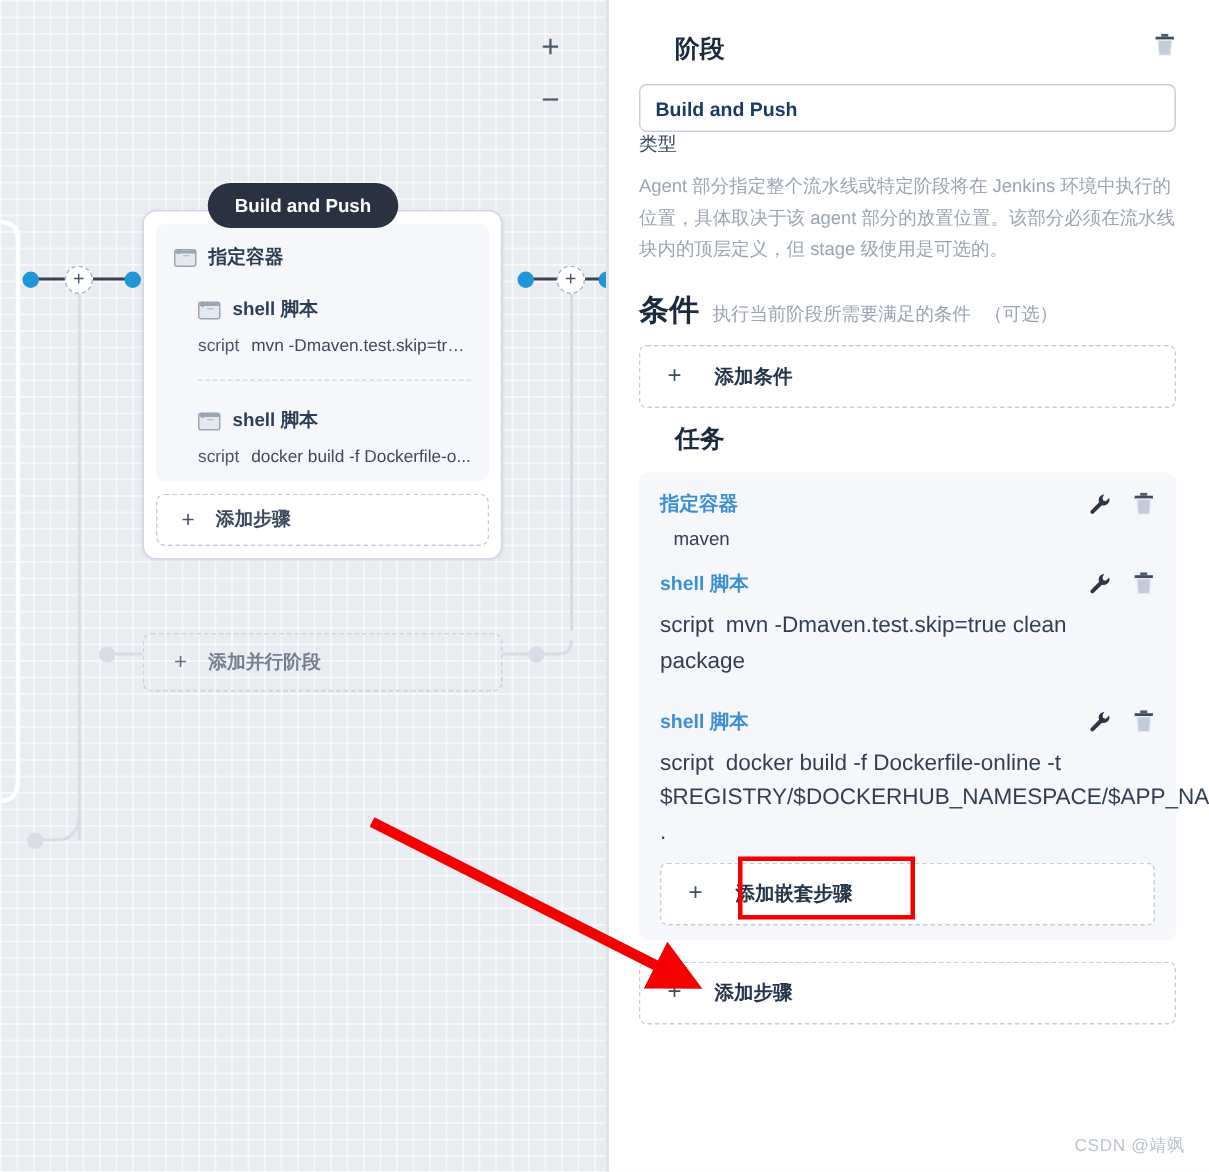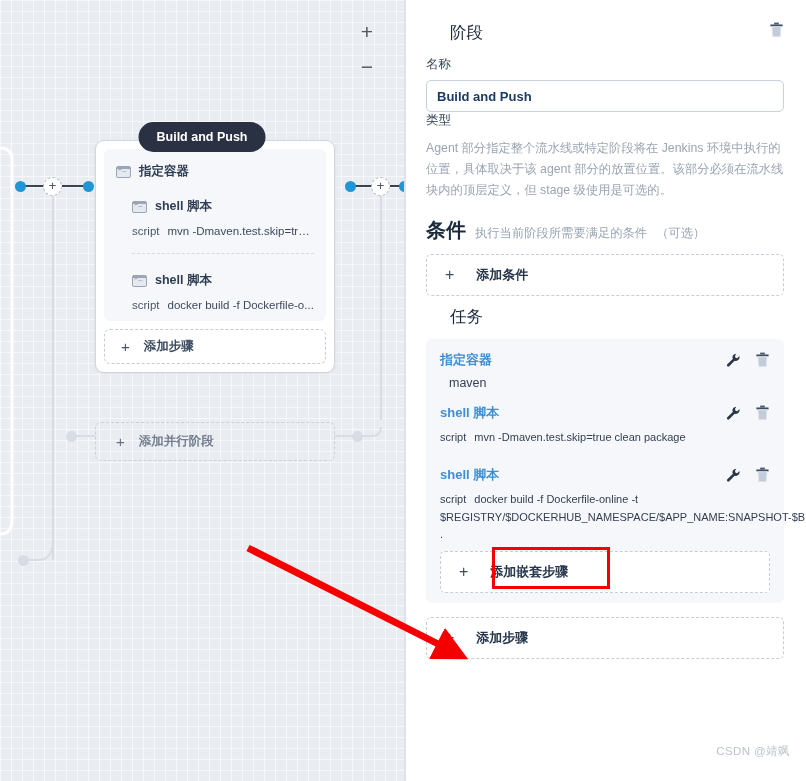--- a/index.html
+++ b/index.html
@@ -147,21 +147,21 @@
     background: #ffffff;
     padding: 22px 22px 0 22px;
     overflow: hidden;
   }
   #panel::before {
     content:""; position:absolute; left:0; top:0; bottom:0; width:2px;
     background:#dfe3e8;
   }
   .panel-h-row { display: flex; align-items: flex-start; justify-content: space-between; }
   h2.sec {
-    font-size: 16.5px; font-weight: normal; color: #1b2a3c;
+    font-size: 16.5px; font-weight: bold; color: #1b2a3c;
     margin-bottom: 12px;
     padding-left: 24px;
   }
   .field-label { font-size: 12.5px; color: #36465c; margin-bottom: 7px; }
   .text-input {
     width: 100%; height: 32px;
     border: 1px solid #c9d0da; border-radius: 5px;
     padding: 0 10px;
     font-size: 13px; font-weight: bold; color: #1c3a63;
     font-family: "Liberation Sans", sans-serif;
@@ -205,21 +205,21 @@
     border-radius: 6px;
     padding: 12px 14px 10px 14px;
   }
   .task-item + .task-item { margin-top: 14px; }
   .task-row {
     display: flex; align-items: center; justify-content: space-between;
   }
   .task-name { font-size: 13px; font-weight: bold; color: #3d8fd3; }
   .task-acts { display: flex; align-items: center; gap: 14px; }
   .task-sub { font-size: 12.5px; color: #323f52; padding-left: 9px; margin-top: 7px; }
-  .task-script { font-size: 11px; color: #323f52; margin-top: 7px; line-height: 1.55; }
+  .task-script { font-size: 15px; color: #323f52; margin-top: 7px; line-height: 1.55; }
   .task-script .k { margin-right: 8px; }
 
   .icon-wrench, .icon-trash { width: 15px; height: 16px; display: block; }
 
   .nested-wrap { position: relative; margin-top: 8px; }
   .nested-dashed {
     border: 1px dashed #c6cdd8; border-radius: 5px;
     display: flex; align-items: center; gap: 22px;
     padding: 11px 18px;
     font-size: 13px; font-weight: bold; color: #25354a;
@@ -227,21 +227,21 @@
   }
   .nested-dashed .plus { font-size: 16px; font-weight: 400; color: #3d4c61; }
   .red-box {
     position: absolute; left: 52px; top: -4px;
     width: 118px; height: 42px;
     border: 3px solid #f50000;
     pointer-events: none;
   }
 
   .watermark {
-    position: absolute; right: 16px; bottom: 22px;
+    position: absolute; right: 16px; bottom: 10px;
     font-size: 11.5px; color: #bcc3cc;
     letter-spacing: .4px;
   }
 
   
   #arrow-svg { position: absolute; left: 0; top: 0; width: 806px; height: 781px; pointer-events: none; z-index: 40; }
 </style>
 </head>
 <body>
 
@@ -333,21 +333,20 @@
       <h2 class="sec">阶段</h2>
       <span style="cursor:pointer;">
         <svg class="icon-trash" viewBox="0 0 16 17">
           <rect x="5.5" y="0.6" width="5" height="2" fill="#4c5c70"></rect>
           <rect x="1.5" y="2.6" width="13" height="2" fill="#3f4d60"></rect>
           <path d="M3.2 5.2 H12.8 L12.0 15.6 H4.0 Z" fill="#c3ccd8" stroke="#e3e8ef" stroke-width="0.8"></path>
         </svg>
       </span>
     </div>
 
-    <div class="field-label">名称</div>
     <input class="text-input" value="Build and Push" style="">
 
 
     <div class="field-label">类型</div>
 
     <div class="help-text">Agent 部分指定整个流水线或特定阶段将在 Jenkins 环境中执行的位置，具体取决于该 agent 部分的放置位置。该部分必须在流水线块内的顶层定义，但 stage 级使用是可选的。</div>
 
     <div class="cond-row">
       <span class="t">条件</span>
       <span class="s">执行当前阶段所需要满足的条件</span>

